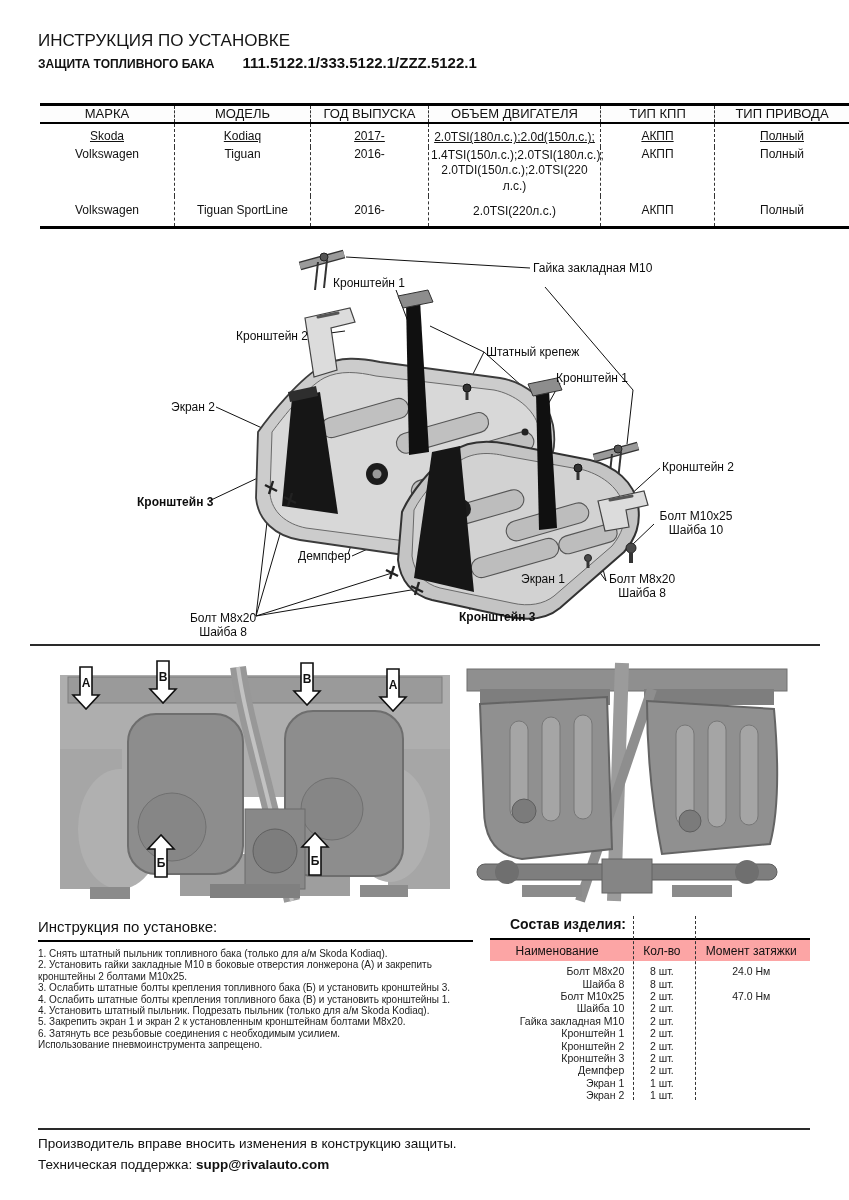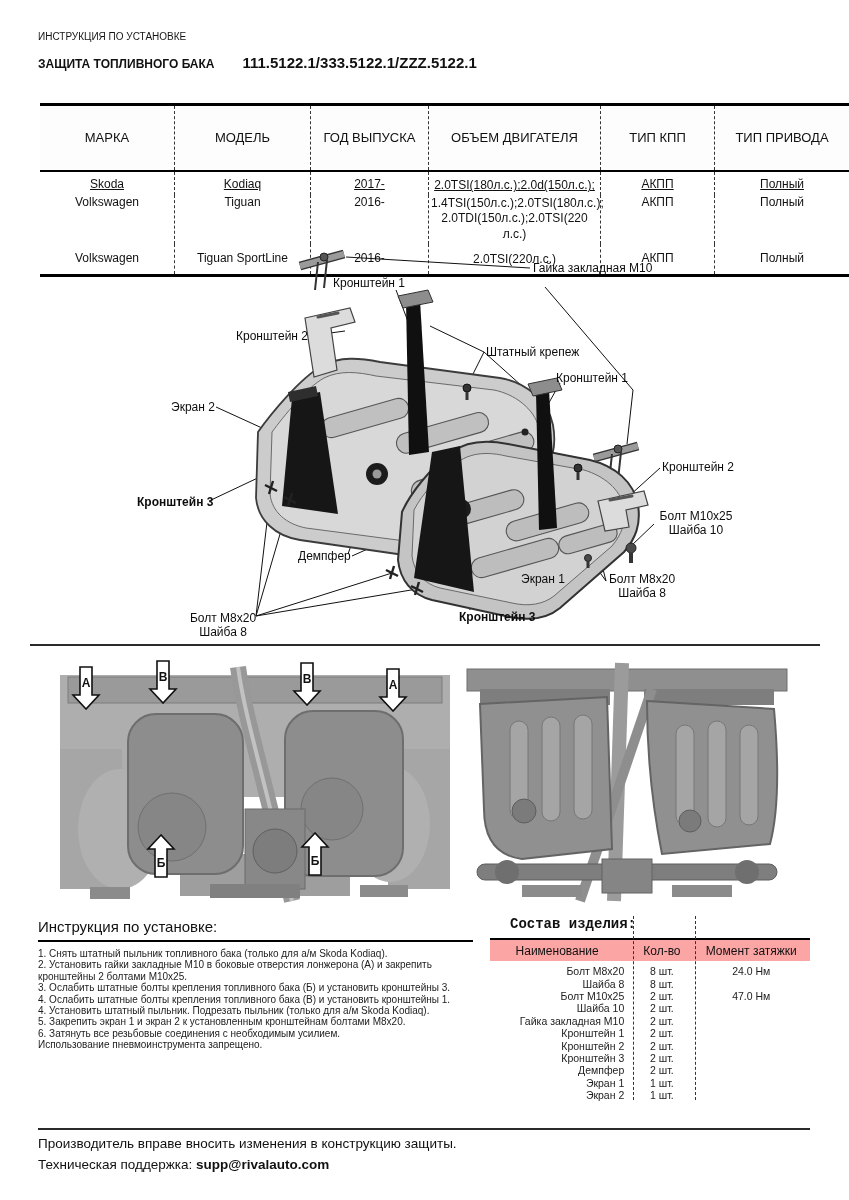--- a/index.html
+++ b/index.html
@@ -1,29 +1,29 @@
 <!DOCTYPE html>
 <html><head>
 <meta charset="utf-8">
 <style>
   html,body{margin:0;padding:0;background:#fff;}
   #page{position:relative;width:849px;height:1200px;background:#fff;overflow:hidden;
         font-family:"Liberation Sans",sans-serif;color:#111;}
   .abs{position:absolute;}
 
   
-  #doc-type{left:38px;top:31px;font-size:10px;color:#151515;}
+  #doc-type{left:38px;top:31px;font-size:17px;color:#151515;}
   #title-row{left:38px;top:54px;display:flex;align-items:baseline;gap:28px;}
   #product-title{font-size:12px;font-weight:bold;}
   #part-numbers{font-size:15px;font-weight:bold;}
 
   
   #fitment{left:40px;top:103px;width:768px;border-collapse:collapse;table-layout:fixed;}
   #fitment th{border-top:3px solid #000;border-bottom:2px solid #000;
-              font-weight:normal;font-size:13px;padding:24px 3px;line-height:1.25;
+              font-weight:normal;font-size:13px;padding:0 3px;line-height:1.25;
               text-align:center;background:#fdfdfd;}
   #fitment td{font-size:12px;text-align:center;vertical-align:top;padding:1px 2px;line-height:1.15;}
   #fitment td.engine{font-size:12px;line-height:1.3;}
   #fitment th+th, #fitment td+td{border-left:1px dashed #333;}
   #fitment tr.r1 td{padding-top:6px;text-decoration:underline;}
   #fitment tr.r3 td{padding-top:8px;padding-bottom:7px;border-bottom:3px solid #000;}
   .col-brand{width:128px;} .col-model{width:129px;} .col-year{width:111px;}
   .col-engine{width:165px;} .col-gb{width:107px;} .col-drive{width:128px;}
 
   
@@ -41,21 +41,21 @@
   .marker-arrow{fill:#fff;stroke:#111;stroke-width:1.6;}
 
   
   #instructions{left:38px;top:918px;width:435px;}
   #instructions-heading{font-size:15px;font-weight:normal;border-bottom:2px solid #000;
                         padding-bottom:5px;margin-bottom:6px;}
   .step{font-size:10px;line-height:11.4px;color:#1c1c1c;}
 
   
   #parts{left:490px;top:916px;width:320px;}
-  #parts-heading{font-size:14px;font-weight:bold;padding-left:20px;height:22px;font-family:Liberation Mono, monospace;}
+  #parts-heading{font-size:14px;font-weight:bold;padding-left:20px;height:22px;}
   #parts-header{display:flex;background:#fca5a5;border-top:2px solid #000;height:21px;
                 align-items:center;font-size:12px;}
   .prow{display:flex;height:12.4px;align-items:center;font-size:10.5px;color:#1c1c1c;}
   .pc-name{width:143px;text-align:right;padding-right:7px;box-sizing:border-box;}
   .pc-qty{width:62px;text-align:center;}
   .pc-torque{width:119px;text-align:center;}
   .vdash{position:absolute;top:0;height:184px;border-left:1px dashed #333;width:0;}
 
   
   #footer-line{left:38px;top:1128px;width:772px;height:2px;background:#2a2a2a;}

